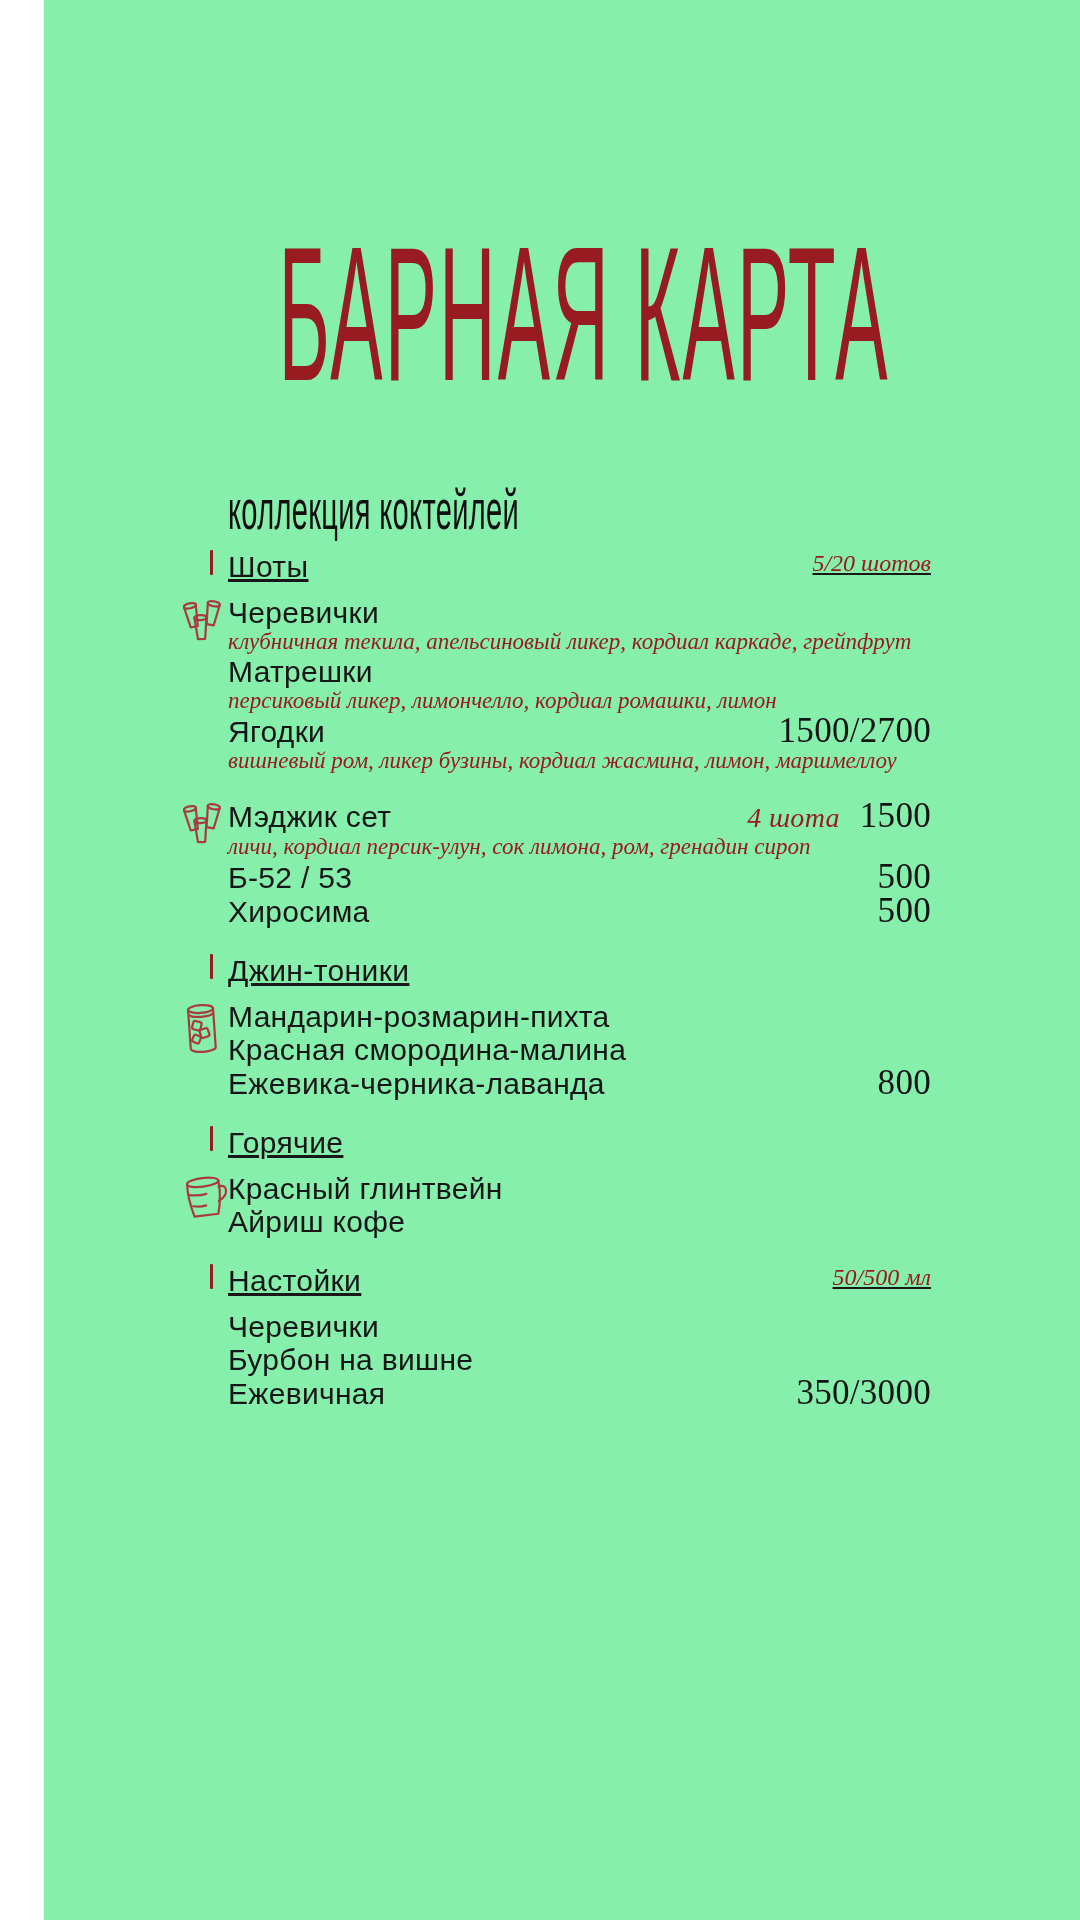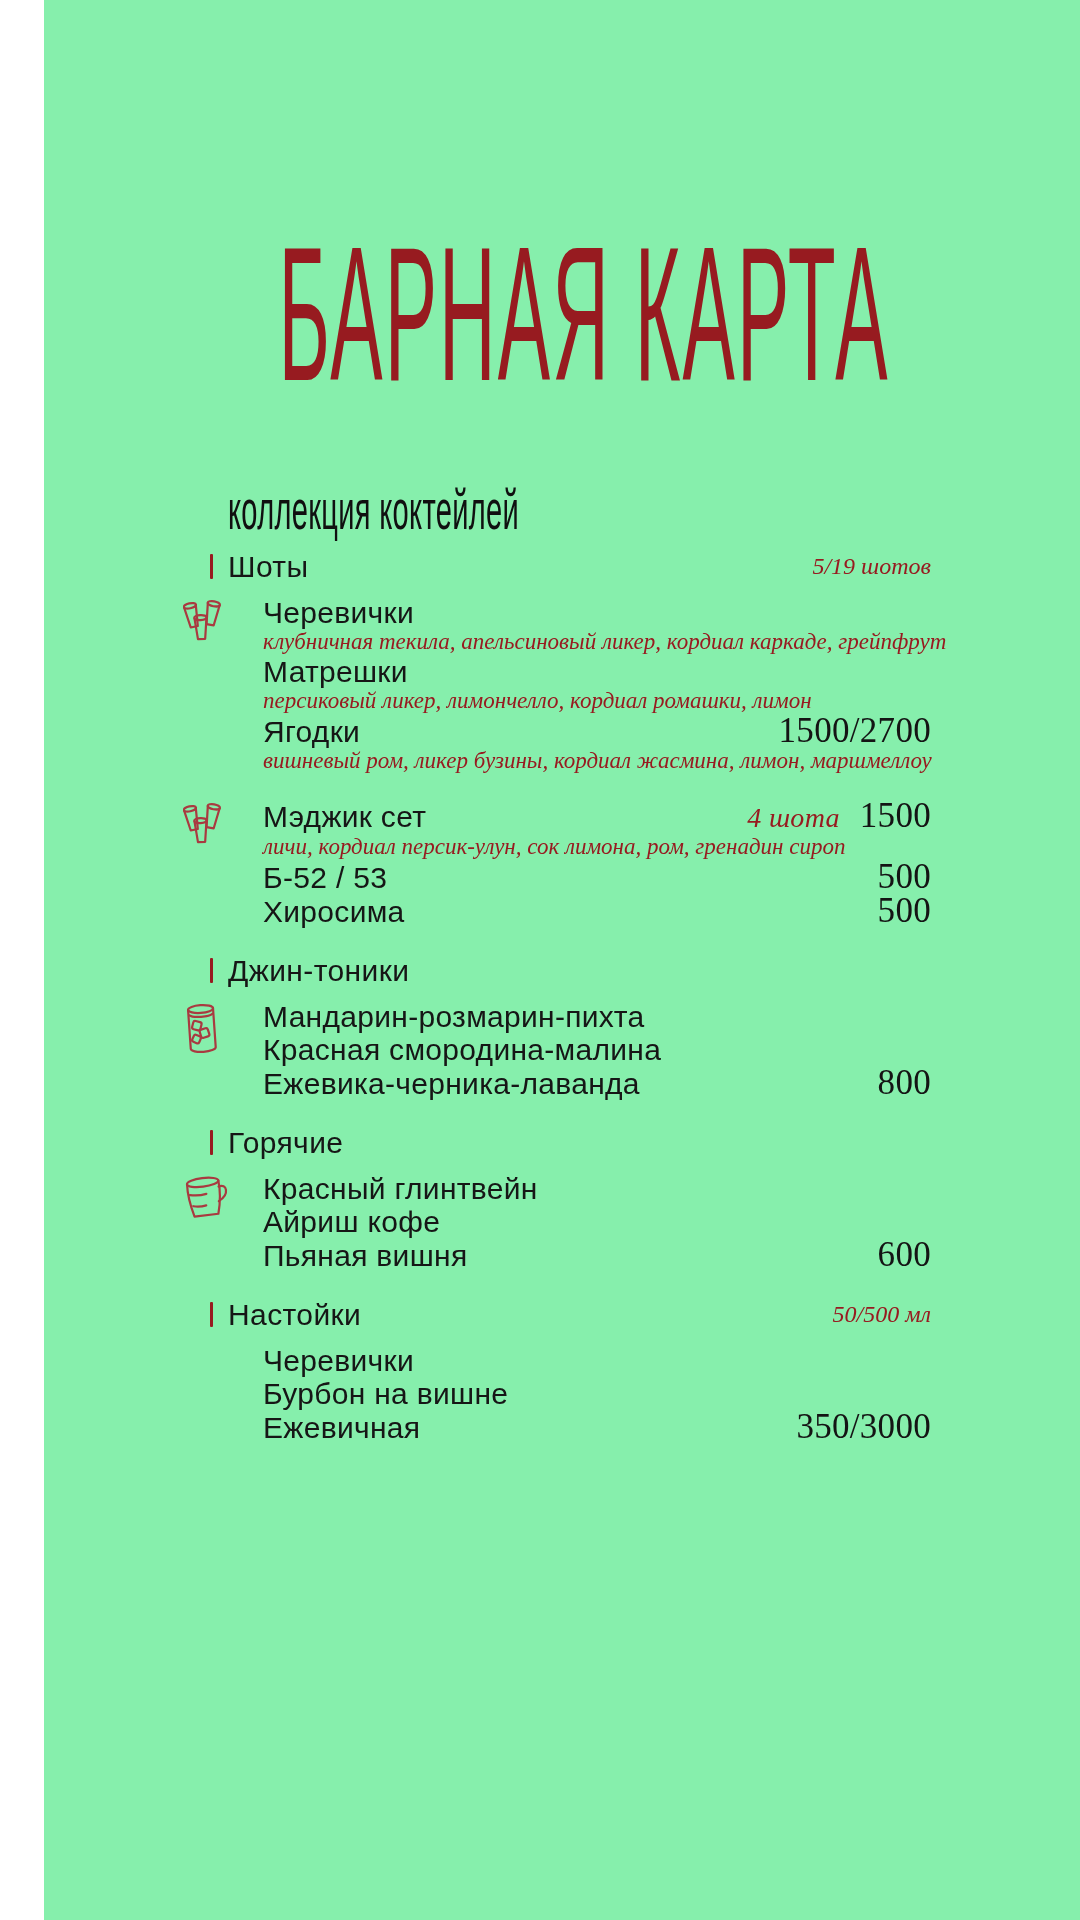--- a/index.html
+++ b/index.html
@@ -39,41 +39,41 @@
     color:#101010;
     white-space:nowrap;
     transform:scale(0.66,1.28);
     transform-origin:left top;
   }
   .menu{
     position:absolute;left:139px;top:550px;width:748px;
   }
   .menu-section{margin-bottom:26px;}
   .section-header{
-    display:flex;align-items:center;
-    padding-left:27px;height:33px;margin-bottom:13px;
+    display:flex;align-items:flex-start;
+    padding-left:27px;height:33px;margin-bottom:13px;text-decoration:underline;
   }
   .section-bar{
     width:3px;height:25px;border-radius:1px;
     background:var(--accent);
     margin-right:15px;flex:none;
   }
   .section-title{
     margin:0;font-weight:400;
     font-size:30px;letter-spacing:0.4px;color:#161616;
   }
   .section-note{
     margin-left:auto;
     font-family:"Liberation Serif",serif;
     font-style:italic;
     font-size:24px;
     color:var(--accent);
     white-space:nowrap;
   }
-  .group{display:flex;gap:35px;}
+  .group{display:flex;}
   .group + .group{margin-top:25px;}
   .group-icon{width:45px;flex:none;padding-top:2px;}
   .group-icon svg{display:block;}
   .group-items{flex:1;min-width:0;}
   .item-line{
     display:flex;align-items:baseline;
     font-size:30px;line-height:33px;
     letter-spacing:0.3px;color:#161616;
   }
   .item-right{
@@ -101,21 +101,21 @@
 <body>
 
 <div class="page">
   <h1 class="big-title">БАРНАЯ КАРТА</h1>
   <h2 class="subtitle">коллекция коктейлей</h2>
   <div class="menu" id="menu">
       <section class="menu-section">
         <div class="section-header">
           <span class="section-bar"></span>
           <h3 class="section-title">Шоты</h3>
-          <span class="section-note">5/19 шотов</span>
+          <span class="section-note">5/20 шотов</span>
         </div>
         <div class="group">
           <div class="group-icon">
             <svg width="40" height="48" viewBox="0 0 40 48">
               <g transform="translate(2,4) rotate(-12 7 14)">
                 <path fill="none" stroke="var(--icon)" stroke-width="2.2" stroke-linecap="round" stroke-linejoin="round" d="M1 4 L3.4 25 L10.6 25 L13 4"></path>
                 <ellipse fill="none" stroke="var(--icon)" stroke-width="2.2" stroke-linecap="round" stroke-linejoin="round" cx="7" cy="3.6" rx="6.2" ry="2.5"></ellipse>
               </g>
               <g transform="translate(22,2) rotate(10 7 14)">
                 <path fill="none" stroke="var(--icon)" stroke-width="2.2" stroke-linecap="round" stroke-linejoin="round" d="M1 4 L3.4 25 L10.6 25 L13 4"></path>
@@ -259,28 +259,20 @@
             <div class="item">
               <div class="item-line">
                 <span class="item-name">Красный глинтвейн</span>
               </div>
             </div>
             <div class="item">
               <div class="item-line">
                 <span class="item-name">Айриш кофе</span>
               </div>
             </div>
-            <div class="item">
-              <div class="item-line">
-                <span class="item-name">Пьяная вишня</span>
-                <span class="item-right">
-                  <span class="item-price">600</span>
-                </span>
-              </div>
-            </div>
           </div>
         </div>
       </section>
       <section class="menu-section">
         <div class="section-header">
           <span class="section-bar"></span>
           <h3 class="section-title">Настойки</h3>
           <span class="section-note">50/500 мл</span>
         </div>
         <div class="group">

